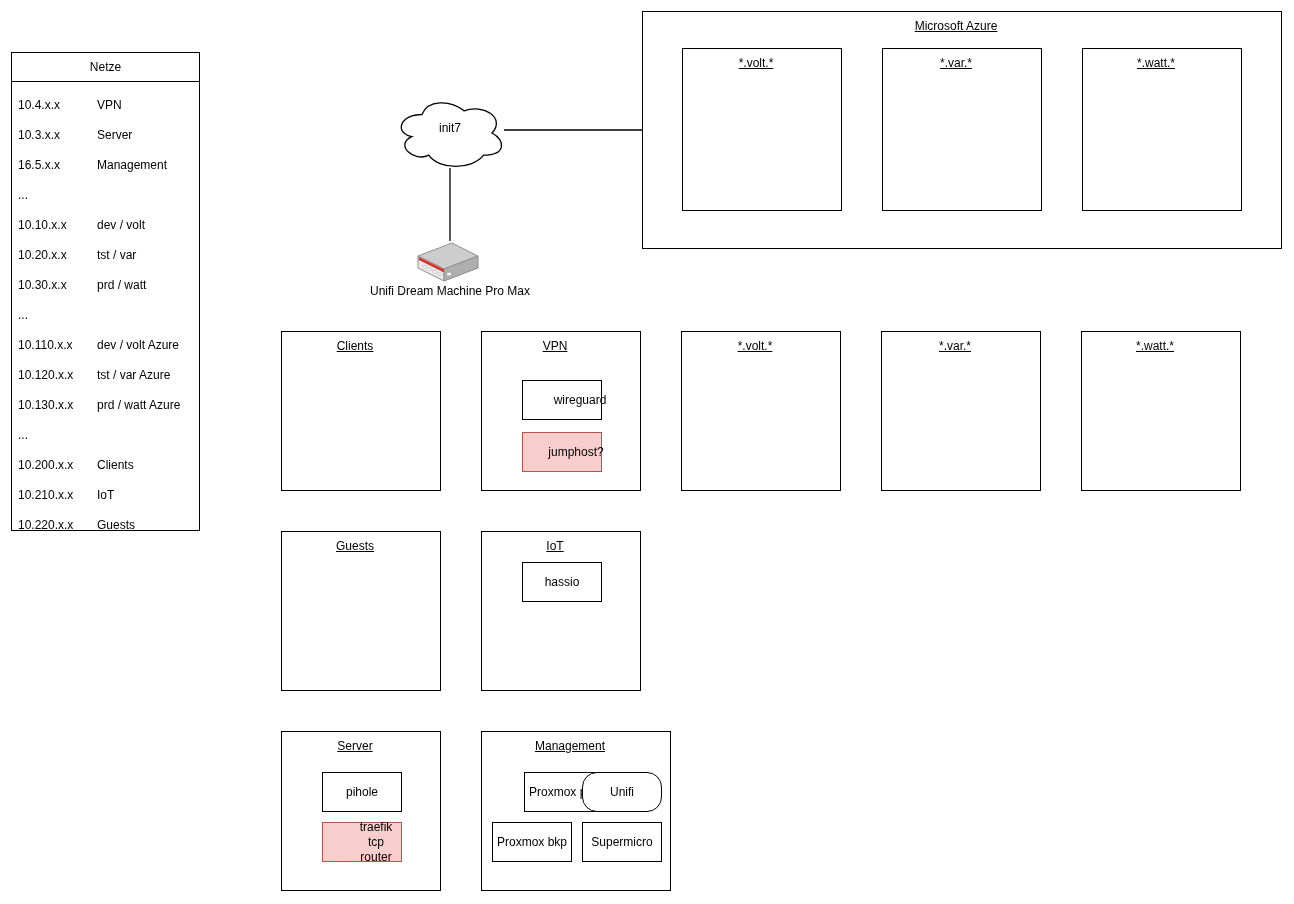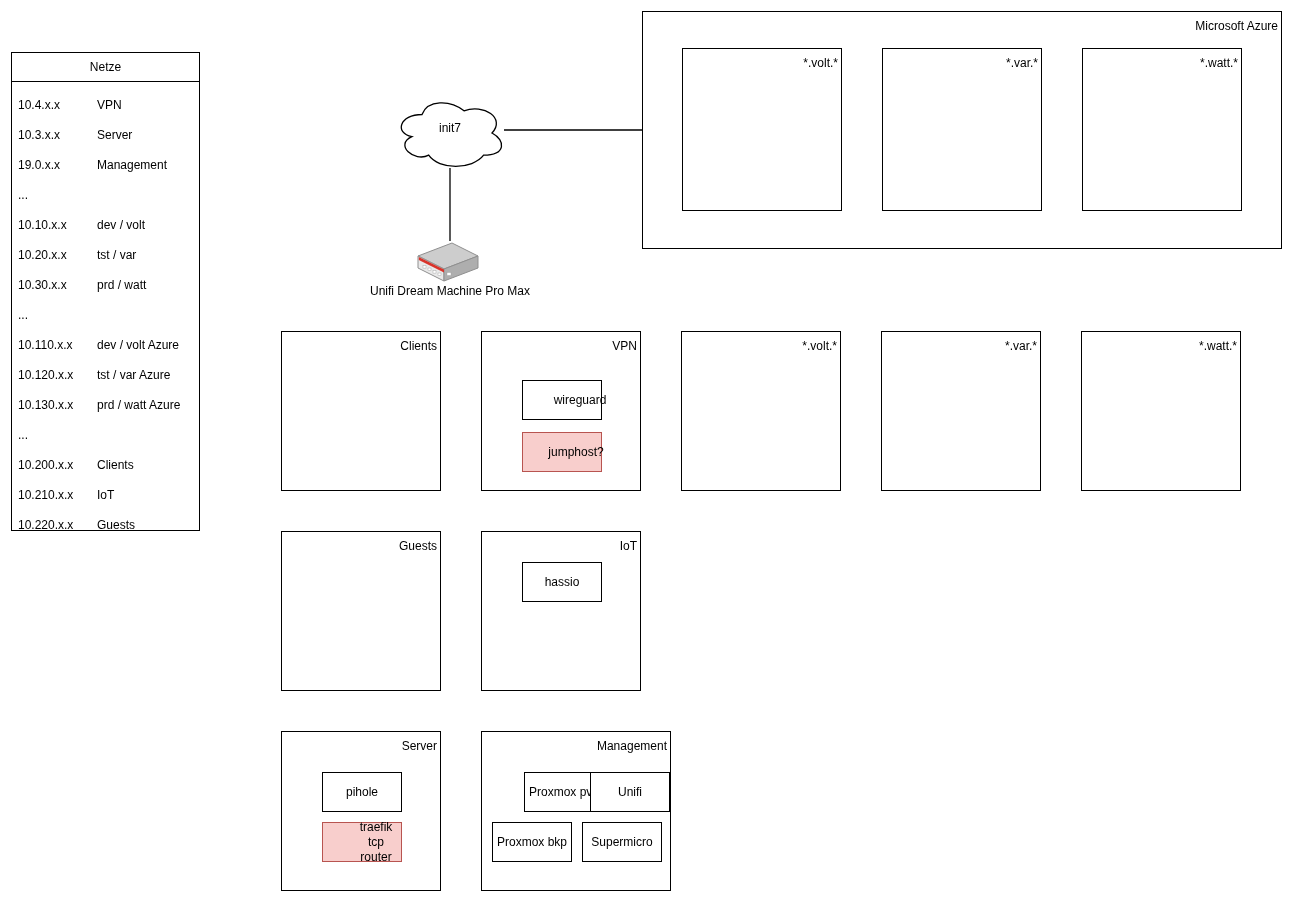--- a/index.html
+++ b/index.html
@@ -17,21 +17,21 @@
   .netze-header {
     height:28px; line-height:28px; text-align:center; border-bottom:1px solid #000;
   }
   .netze-row { display:flex; height:30px; align-items:flex-end; padding-left:6px; }
   .netze-row .c1 { width:79px; flex:none; }
   .netze-row .c2 { flex:1; }
   
   .nbox {
     position:absolute; border:1px solid #000; background:#fff; box-sizing:border-box;
   }
-  .nbox-title { position:absolute; top:7px; left:0; right:3px; text-align:right; }
+  .nbox-title { position:absolute; top:7px; left:0; right:12px; text-align:center;text-decoration:underline; }
   
   .chip {
     position:absolute; width:80px; height:40px; border:1px solid #000; background:#fff;
     box-sizing:border-box; display:flex; align-items:center; justify-content:center;
     text-align:center; line-height:1.25; white-space:pre-line;
   }
   .chip.pink { background:#f8cecc; border-color:#b85450;padding-left:28px; }
   
   svg.wires { position:absolute; left:0; top:0; pointer-events:none; }
   .cloud-label { position:absolute; left:0; top:27px; width:114px; text-align:center; }
@@ -47,21 +47,21 @@
     <div>
       <div class="netze-row">
           <span class="c1">10.4.x.x</span>
           <span class="c2">VPN</span>
         </div>
       <div class="netze-row">
           <span class="c1">10.3.x.x</span>
           <span class="c2">Server</span>
         </div>
       <div class="netze-row">
-          <span class="c1">19.0.x.x</span>
+          <span class="c1">16.5.x.x</span>
           <span class="c2">Management</span>
         </div>
       <div class="netze-row">
           <span class="c1">...</span>
           <span class="c2"></span>
         </div>
       <div class="netze-row">
           <span class="c1">10.10.x.x</span>
           <span class="c2">dev / volt</span>
         </div>
@@ -179,18 +179,18 @@
   <div class="nbox" style="left:281px; top:731px; width:160px; height:160px;">
     <div class="nbox-title">Server</div>
     <div class="chip" style="left:40px; top:40px;">pihole</div>
     <div class="chip pink" style="left:40px; top:90px;">traefik
 tcp router</div>
   </div>
 
   <div class="nbox" style="left:481px; top:731px; width:190px; height:160px;">
     <div class="nbox-title">Management</div>
     <div class="chip" style="left:10px;  top:40px;margin-left:32px;">Proxmox pve</div>
-    <div class="chip" style="left:108px; top:40px;">Unifi</div>
+    <div class="chip" style="left:100px; top:40px;border-radius:15px;">Unifi</div>
     <div class="chip" style="left:10px;  top:90px;">Proxmox bkp</div>
     <div class="chip" style="left:100px; top:90px;">Supermicro</div>
   </div>
 
 </div>
 
 </body></html>

